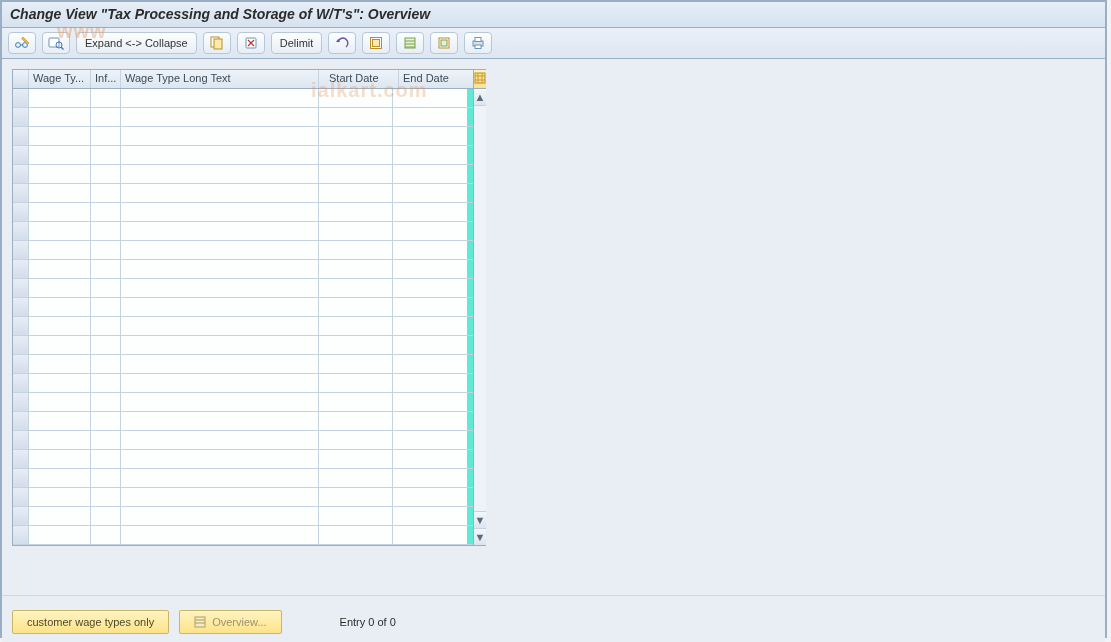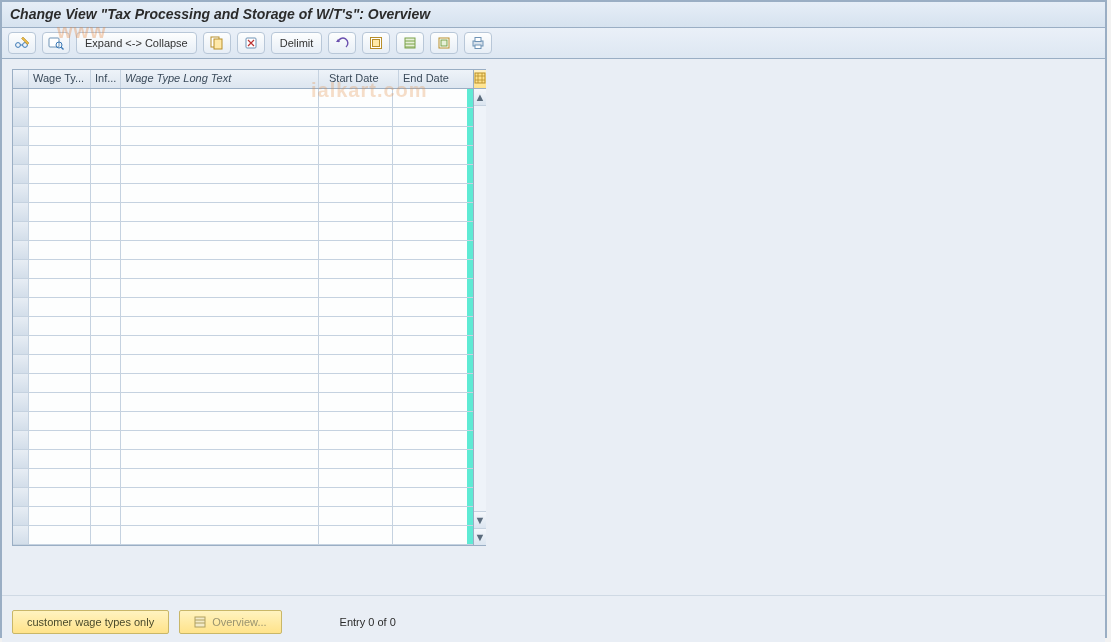--- a/index.html
+++ b/index.html
@@ -82,21 +82,21 @@
     padding: 2px 4px;
     color: #3a4a5a;
     white-space: nowrap;
     overflow: hidden;
     text-overflow: clip;
     box-sizing: border-box;
   }
   .gh.rowsel { width: 16px; background: linear-gradient(#eef3f9,#d3deea); }
   .gh.c1 { width: 62px; }
   .gh.c2 { width: 30px; }
-  .gh.c3 { width: 198px; font-style: italic; }
+  .gh.c3 { width: 198px; }
   .gh.c4 { width: 74px; margin-left: 6px; }
   .gh.c5 { width: 74px; border-right: none; }
   .grid-rows { }
   .grow {
     display: flex;
     height: 18px;
     border-bottom: 1px solid #c5d2e0;
   }
   .gc {
     border-right: 1px solid #c5d2e0;

